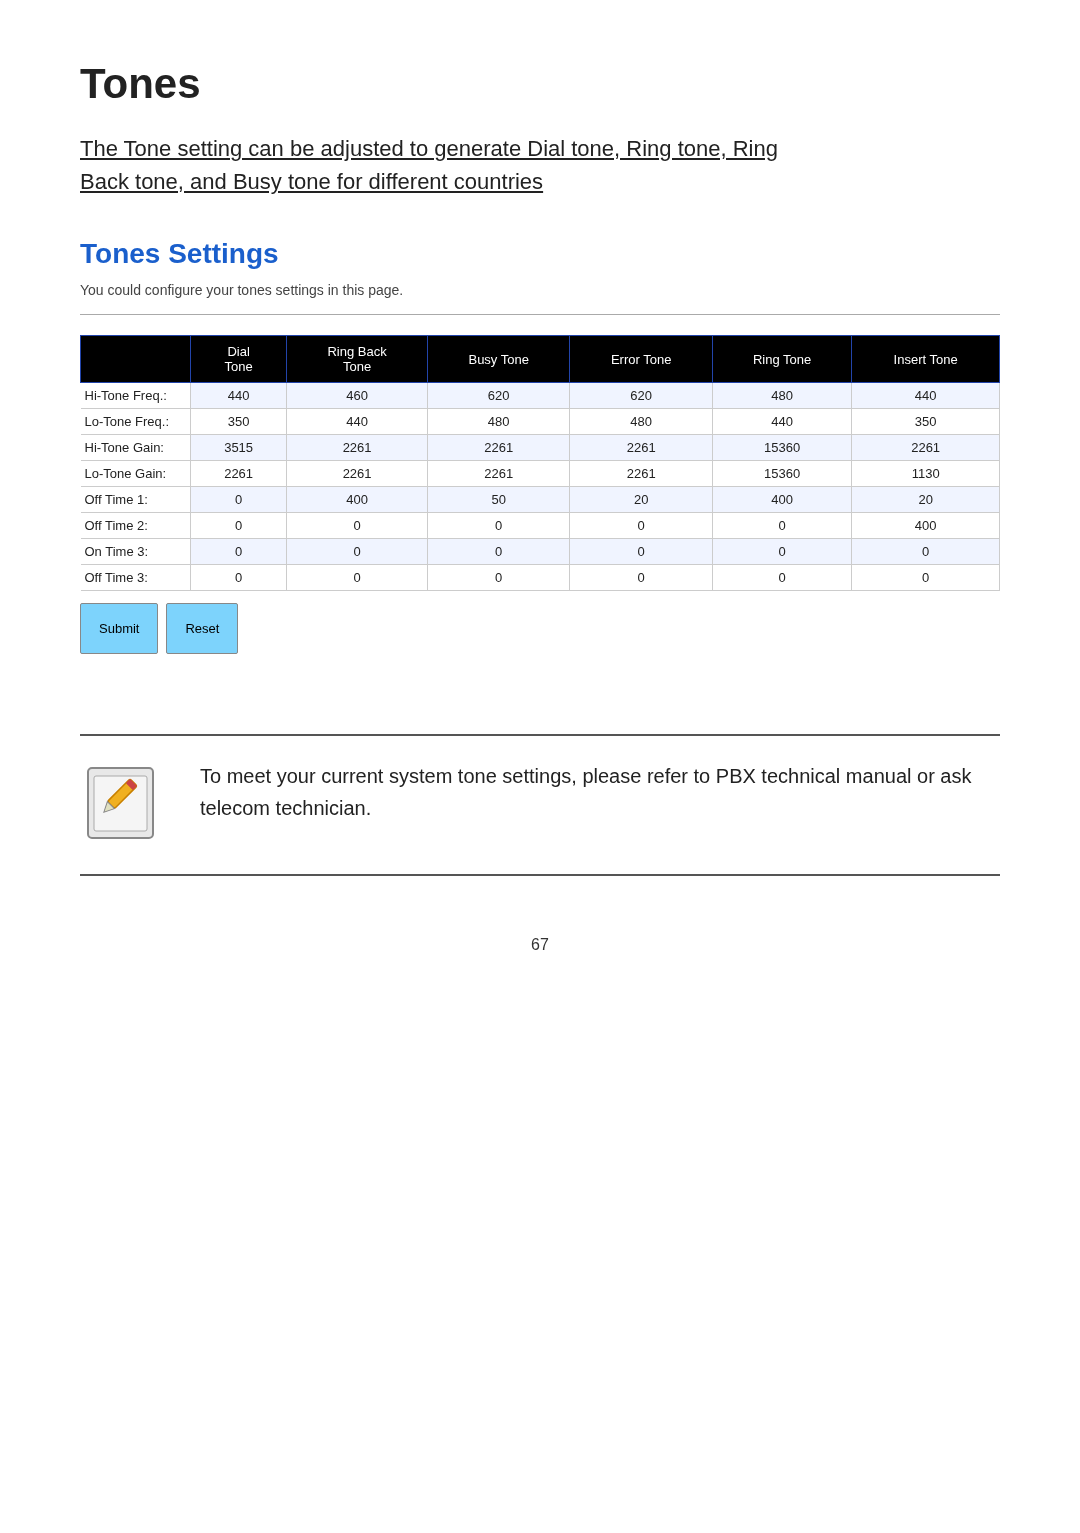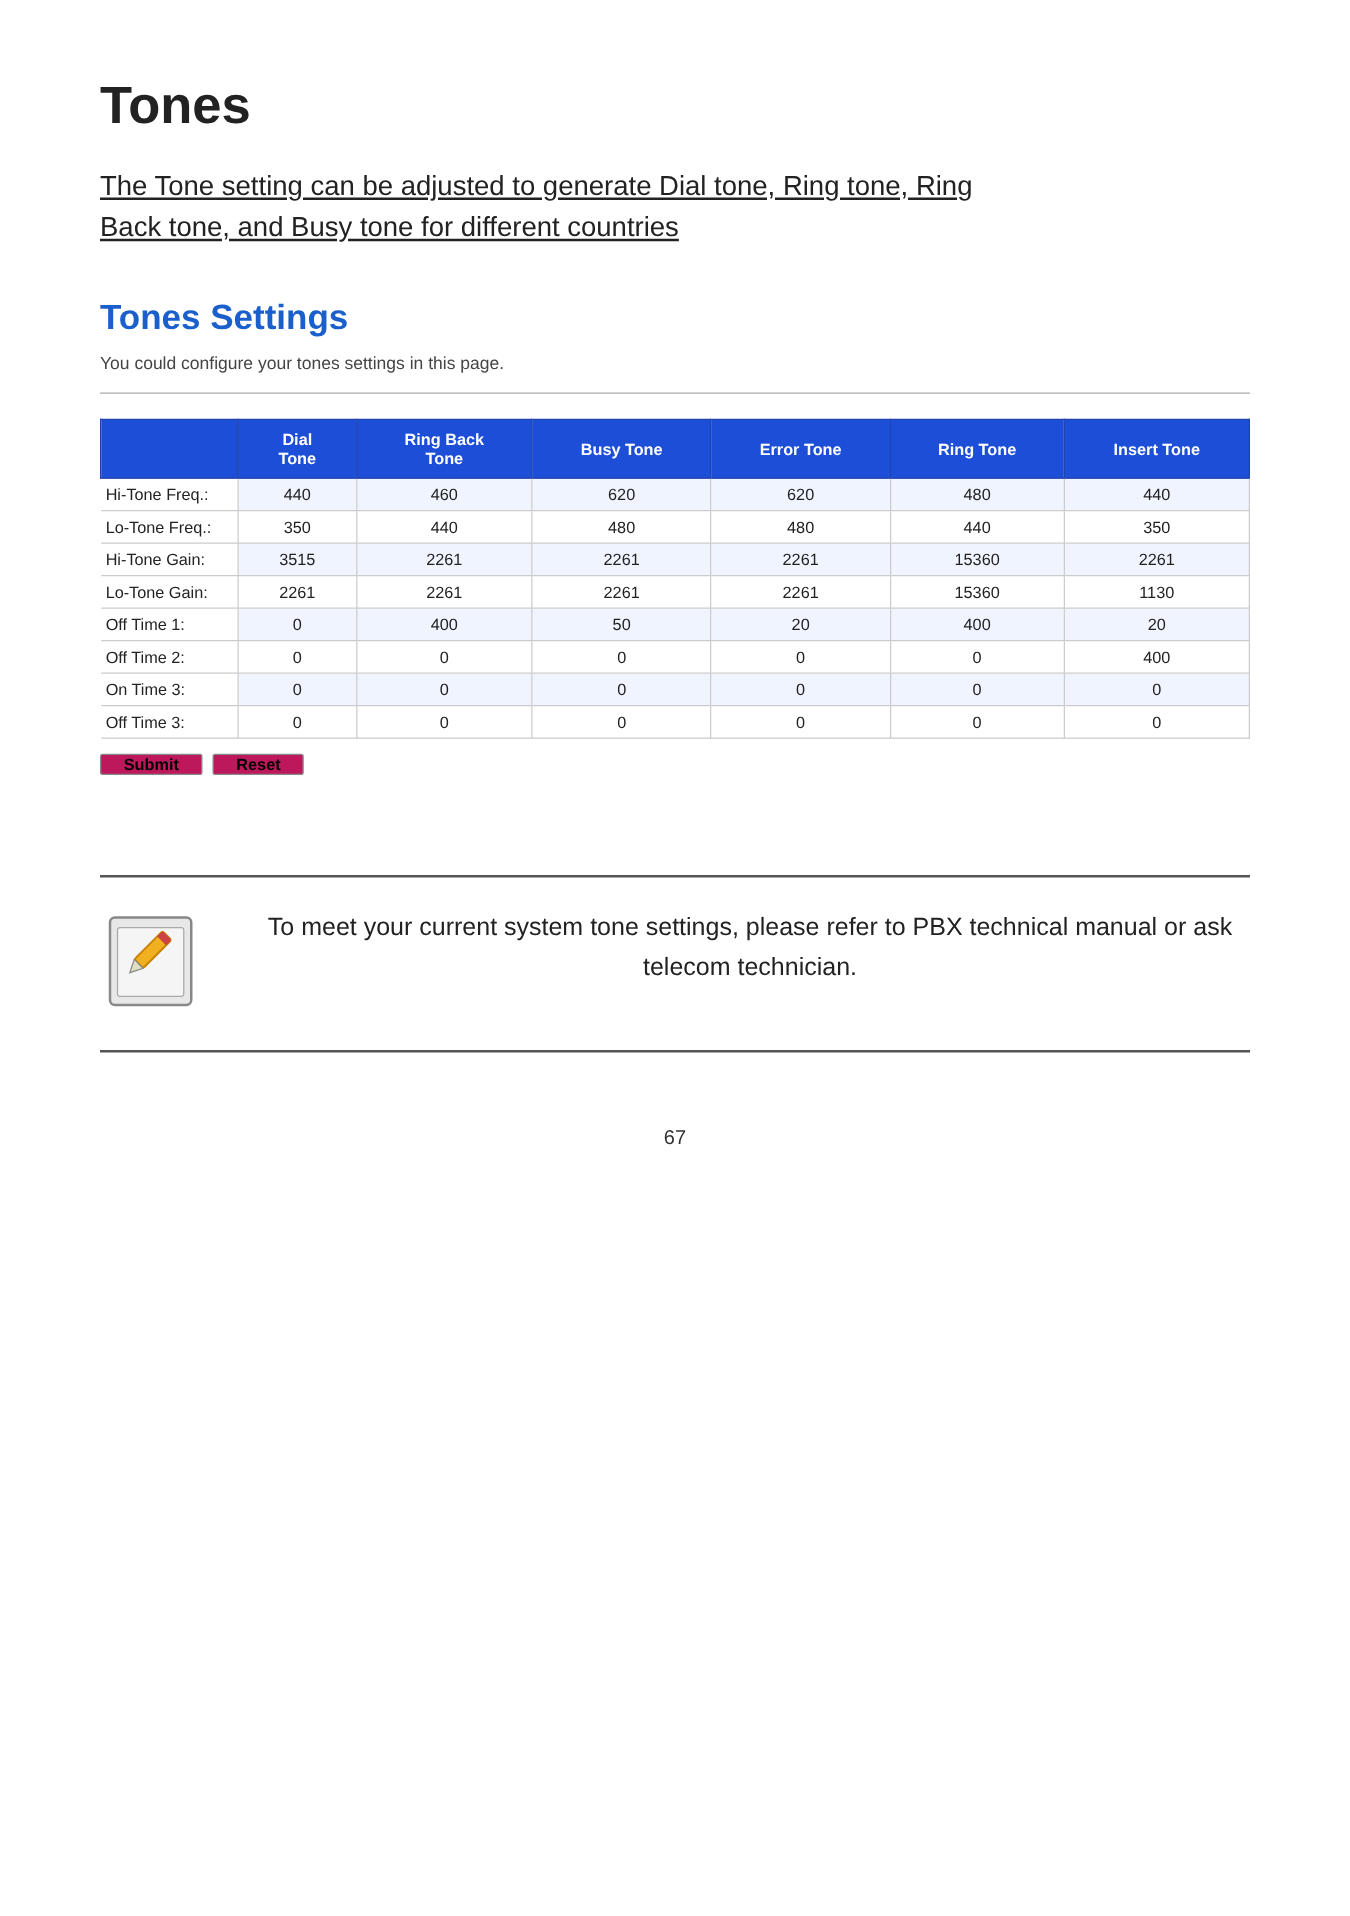--- a/index.html
+++ b/index.html
@@ -38,25 +38,25 @@
       border: none;
       border-top: 1px solid #aaa;
       margin-bottom: 20px;
     }
     table.tones-table {
       border-collapse: collapse;
       width: 100%;
       font-size: 14px;
     }
     table.tones-table th {
-      background: #1d4ed8;
+      background: #000000;
       color: #fff;
       text-align: center;
       padding: 8px 19px;
-      font-weight: bold;
+      font-weight: normal;
       border: 1px solid #2244aa;
       font-size: 13px;
     }
     table.tones-table td {
       border: 1px solid #ccc;
       padding: 5px 8px;
       text-align: center;
       font-size: 13px;
       color: #222;
     }
@@ -73,27 +73,26 @@
     }
     table.tones-table tr:nth-child(even) td:not(:first-child) {
       background: #fff;
     }
     .btn-row {
       margin-top: 12px;
       display: flex;
       gap: 8px;
     }
     .btn {
-      padding: 0 18px;
+      padding: 17px 18px;
       font-size: 13px;
       border: 1px solid #888;
-      background: #be185d;
+      background: #7dd3fc;
       cursor: pointer;
       border-radius: 2px;
-      font-weight: bold;
     }
 
     .note-section {
       margin-top: 80px;
       border-top: 2px solid #555;
       border-bottom: 2px solid #555;
       padding: 24px 0;
       display: flex;
       align-items: flex-start;
       gap: 30px;
@@ -107,21 +106,20 @@
       font-size: 30px;
       font-weight: bold;
       font-style: italic;
       margin-bottom: 14px;
       text-align: center;
     }
     .note-content p {
       font-size: 20px;
       line-height: 1.6;
       color: #222;
-      text-align: center;
     }
     .page-number {
       text-align: center;
       margin-top: 60px;
       font-size: 16px;
       color: #333;
     }
     .label-col { width: 110px; }
   </style>
 </head>

